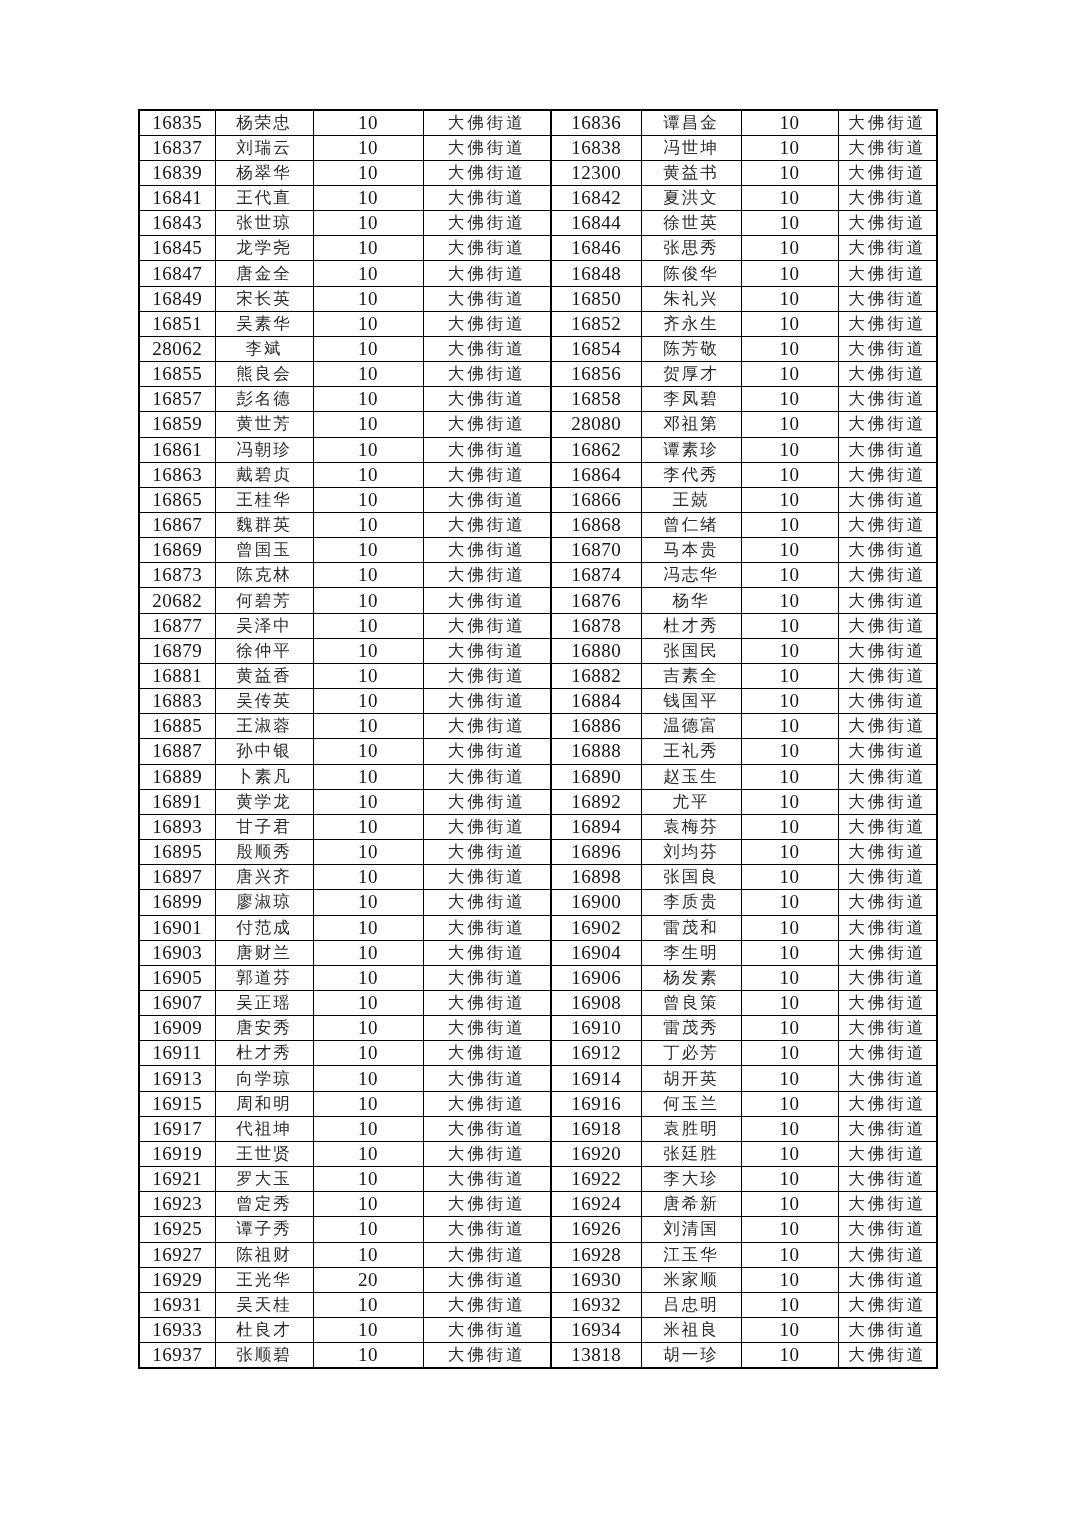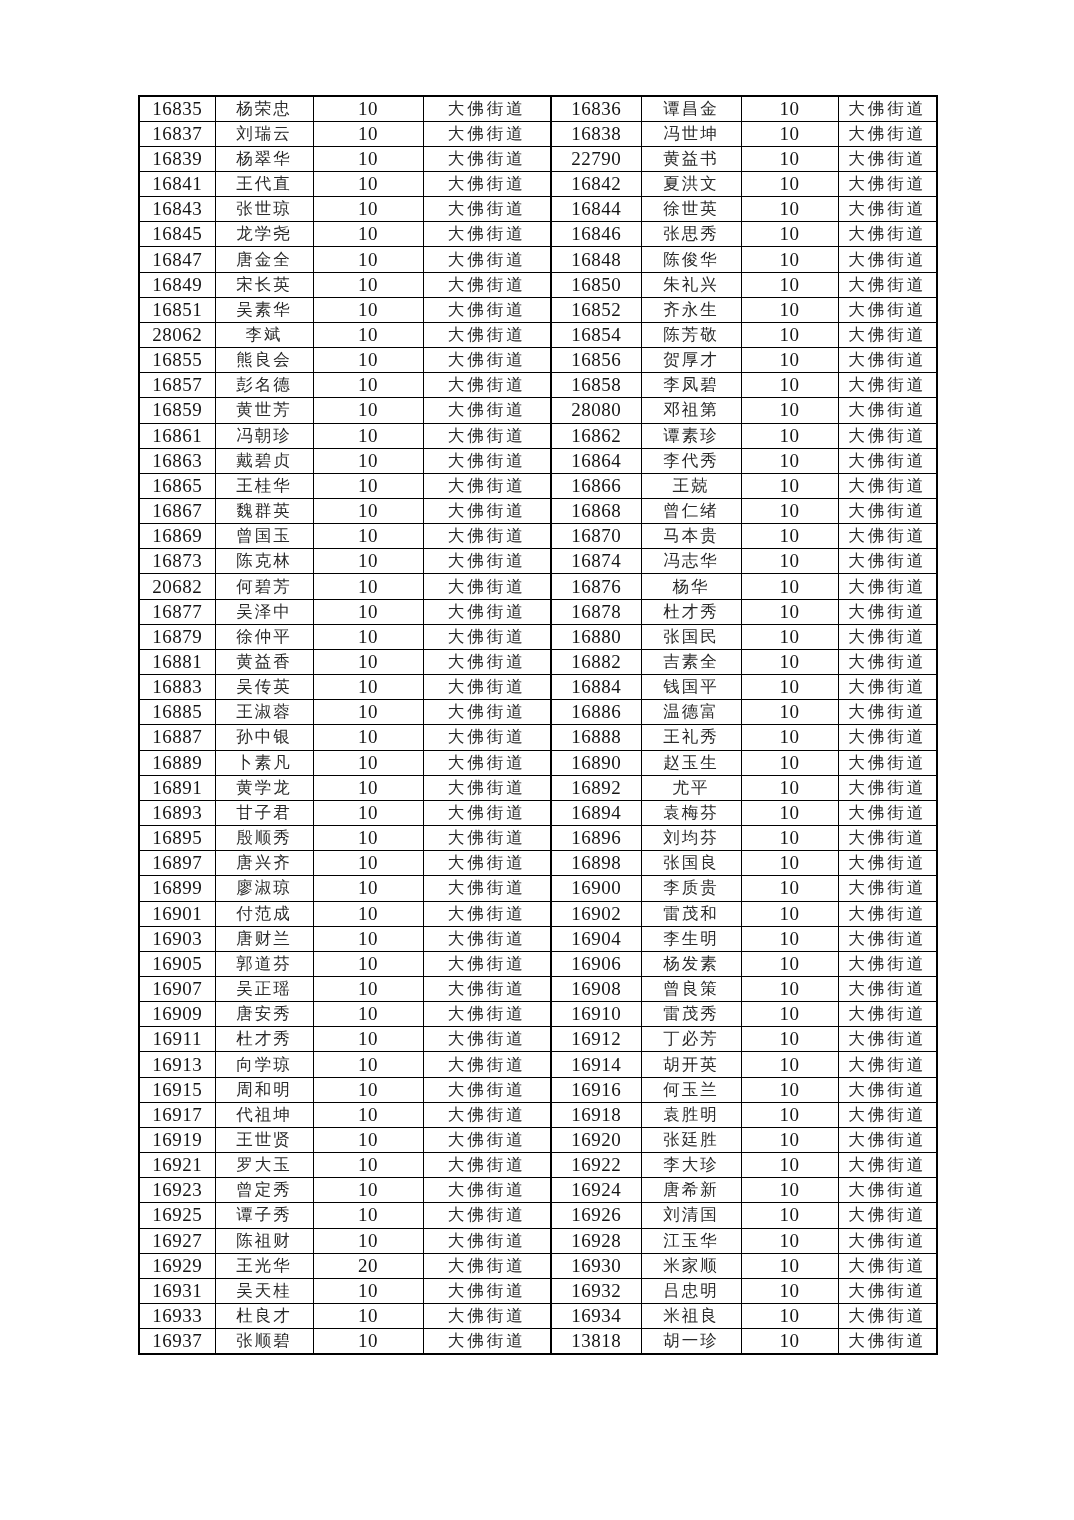--- a/index.html
+++ b/index.html
@@ -16,21 +16,21 @@
   .page {
     position: absolute;
     left: 0; top: 0;
     width: 1074px;
     height: 1520px;
     background: #ffffff;
   }
   table.roster {
     position: absolute;
     left: 138px;
-    top: 95px;
+    top: 109px;
     width: 798px;
     border-collapse: collapse;
     table-layout: fixed;
   }
   table.roster td {
     border: 1px solid #000000;
     height: 25.17px;
     text-align: center;
     vertical-align: middle;
     overflow: hidden;
@@ -86,21 +86,21 @@
           <td class="id-cell mid-divider">16838</td>
           <td class="name-cell">冯世坤</td>
           <td class="amount-cell">10</td>
           <td class="street-cell">大佛街道</td>
         </tr>
         <tr>
           <td class="id-cell">16839</td>
           <td class="name-cell">杨翠华</td>
           <td class="amount-cell">10</td>
           <td class="street-cell">大佛街道</td>
-          <td class="id-cell mid-divider">22790</td>
+          <td class="id-cell mid-divider">12300</td>
           <td class="name-cell">黄益书</td>
           <td class="amount-cell">10</td>
           <td class="street-cell">大佛街道</td>
         </tr>
         <tr>
           <td class="id-cell">16841</td>
           <td class="name-cell">王代直</td>
           <td class="amount-cell">10</td>
           <td class="street-cell">大佛街道</td>
           <td class="id-cell mid-divider">16842</td>

